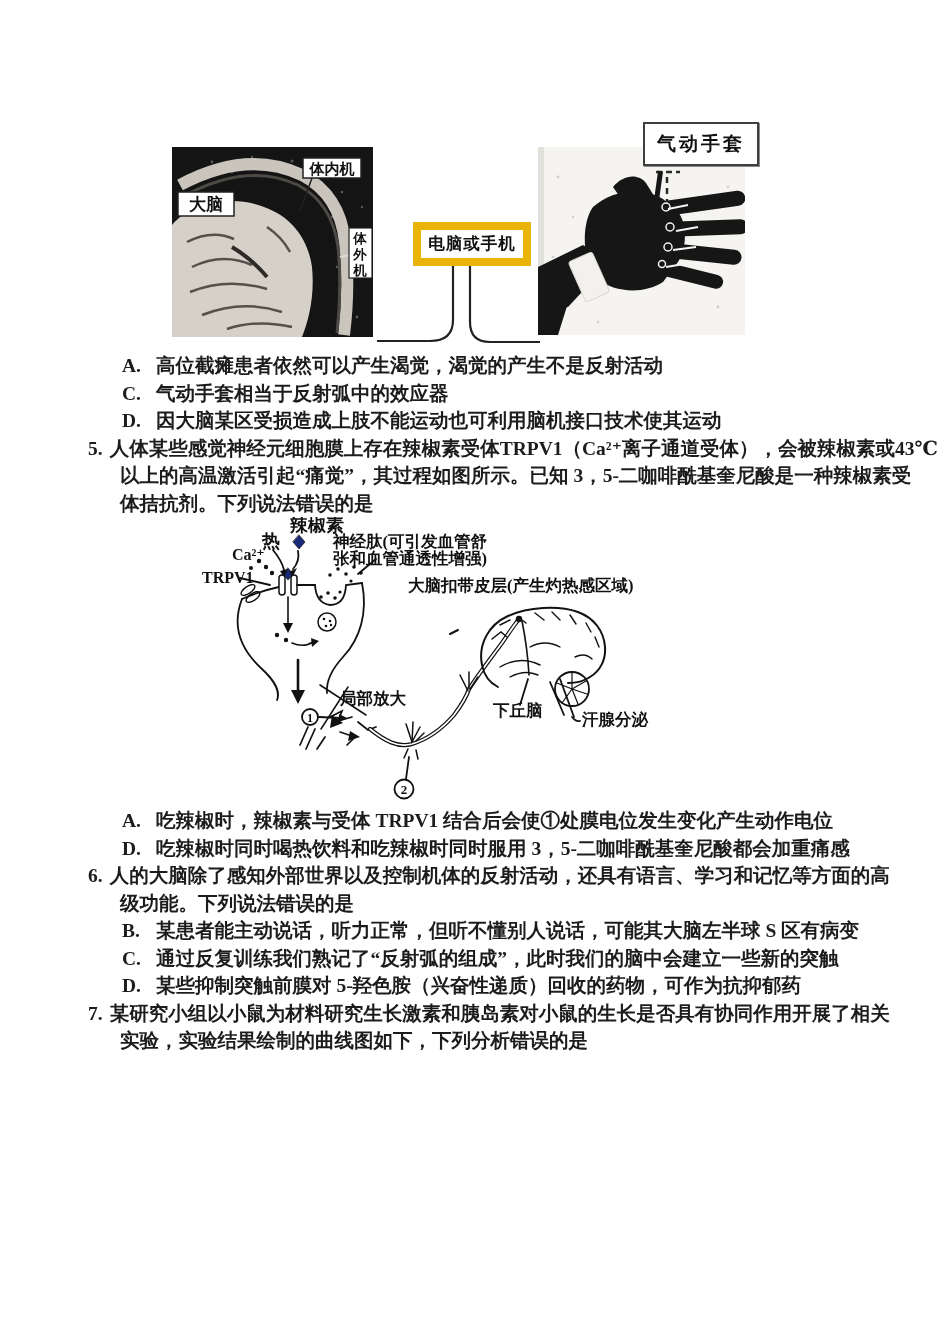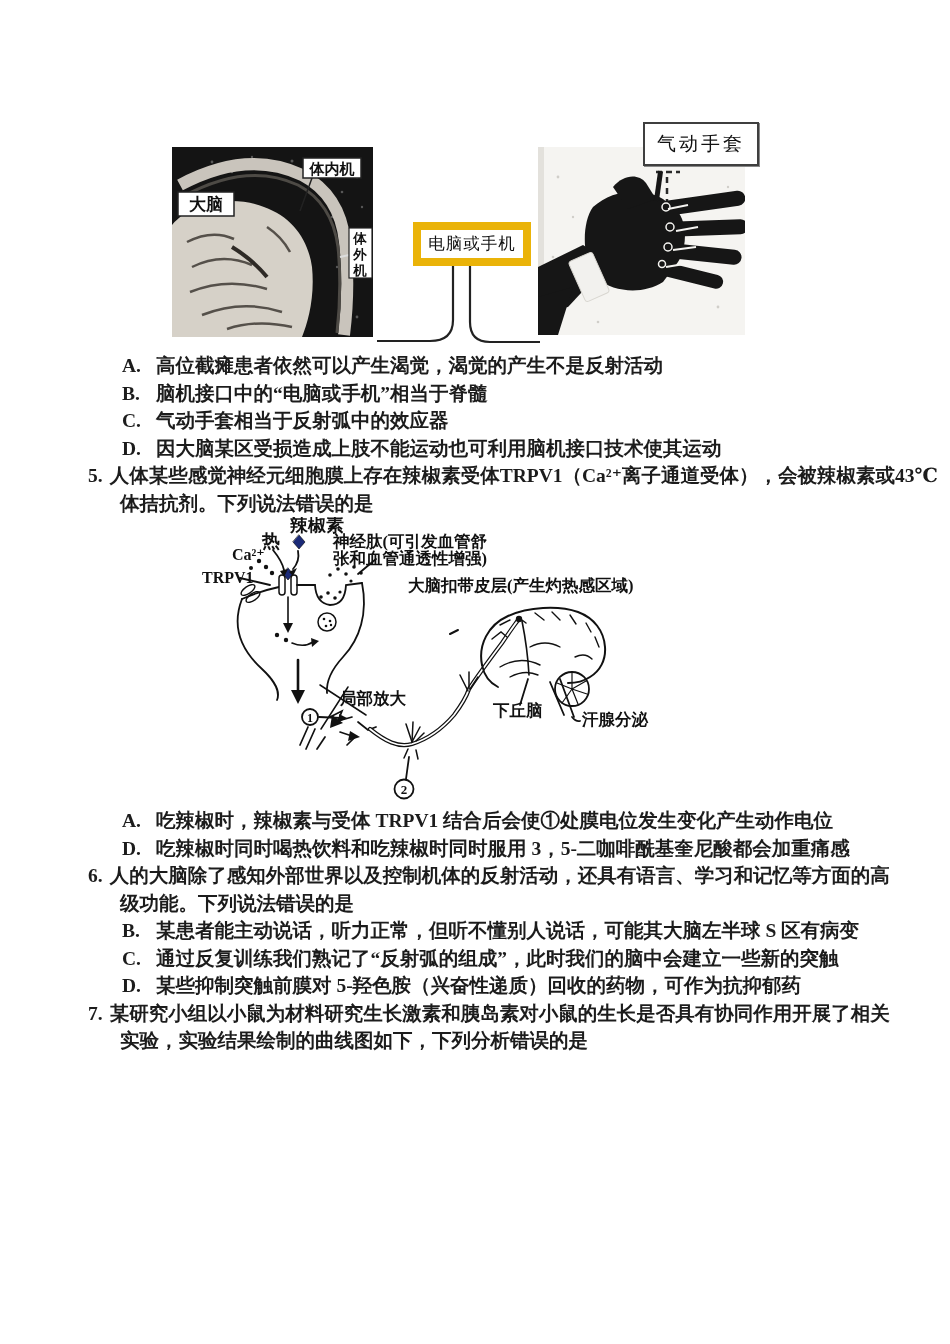--- a/index.html
+++ b/index.html
@@ -1,21 +1,21 @@
 <!DOCTYPE html>
 <html><head>
 <meta charset="utf-8">
 <style>
   html,body{margin:0;padding:0;background:#ffffff;}
   #page{position:relative;width:950px;height:1344px;background:#ffffff;overflow:hidden;
         font-family:"Liberation Serif","DejaVu Serif",serif;color:#1c1c1c;}
   
   #fig-top{position:absolute;left:0;top:0;width:950px;height:352px;}
   .figbox{position:absolute;background:#fff;display:flex;align-items:center;justify-content:center;
-          font-weight:400;color:#111;}
+          font-weight:700;color:#111;}
   #computer-box{left:413px;top:222px;width:102px;height:28px;border:8px solid #eab308;font-size:16.5px;letter-spacing:1px;}
   #glove-box{left:643px;top:122px;width:112px;height:40px;border:2px solid #3f3f3f;font-size:19px;letter-spacing:3px;box-shadow:1px 1px 0 #888;}
   svg{position:absolute;}
   
   #textbody{position:absolute;left:0;top:352px;width:950px;}
   .ln{height:27.5px;line-height:27.5px;font-size:19.5px;font-weight:700;white-space:nowrap;}
   .ln.q{margin-left:88px;}
   .ln.cont{margin-left:120px;}
   .ln.opt{margin-left:122px;}
   .qnum{display:inline-block;margin-right:7px;}
@@ -131,25 +131,25 @@
       <span>电脑或手机</span>
     </div>
     <div id="glove-box" class="figbox">
       <span>气动手套</span>
     </div>
   </div>
 
   <div id="textbody">
 
     <div class="ln opt"><span class="letter">A.</span><span>高位截瘫患者依然可以产生渴觉，渴觉的产生不是反射活动</span></div>
-    <div class="ln opt"><span class="letter">B.</span><span>脑机接口中的“电脑或手机”相当于脊髓</span></div>
     <div class="ln opt"><span class="letter">C.</span><span>气动手套相当于反射弧中的效应器</span></div>
     <div class="ln opt"><span class="letter">D.</span><span>因大脑某区受损造成上肢不能运动也可利用脑机接口技术使其运动</span></div>
 
     <div class="ln q"><span class="qnum">5.</span><span>人体某些感觉神经元细胞膜上存在辣椒素受体TRPV1（Ca²⁺离子通道受体），会被辣椒素或43℃</span></div>
+    <div class="ln cont">以上的高温激活引起“痛觉”，其过程如图所示。已知 3，5-二咖啡酰基奎尼酸是一种辣椒素受</div>
     <div class="ln cont">体拮抗剂。下列说法错误的是</div>
 
     <div id="diagram-gap">
       <svg style="left:180px;top:0;" width="580" height="292" viewBox="0 0 580 292">
         <g stroke="#111" fill="none" stroke-width="1.8" stroke-linecap="round">
 
           <text class="dtext" x="110" y="14" font-size="18" stroke="none">辣椒素</text>
           <text class="dtext" x="82" y="30" font-size="18" stroke="none">热</text>
           <text class="dtext" x="52" y="43" font-size="16" stroke="none">Ca²⁺</text>
           <text class="dtext" x="22" y="66" font-size="16" stroke="none">TRPV1</text>

